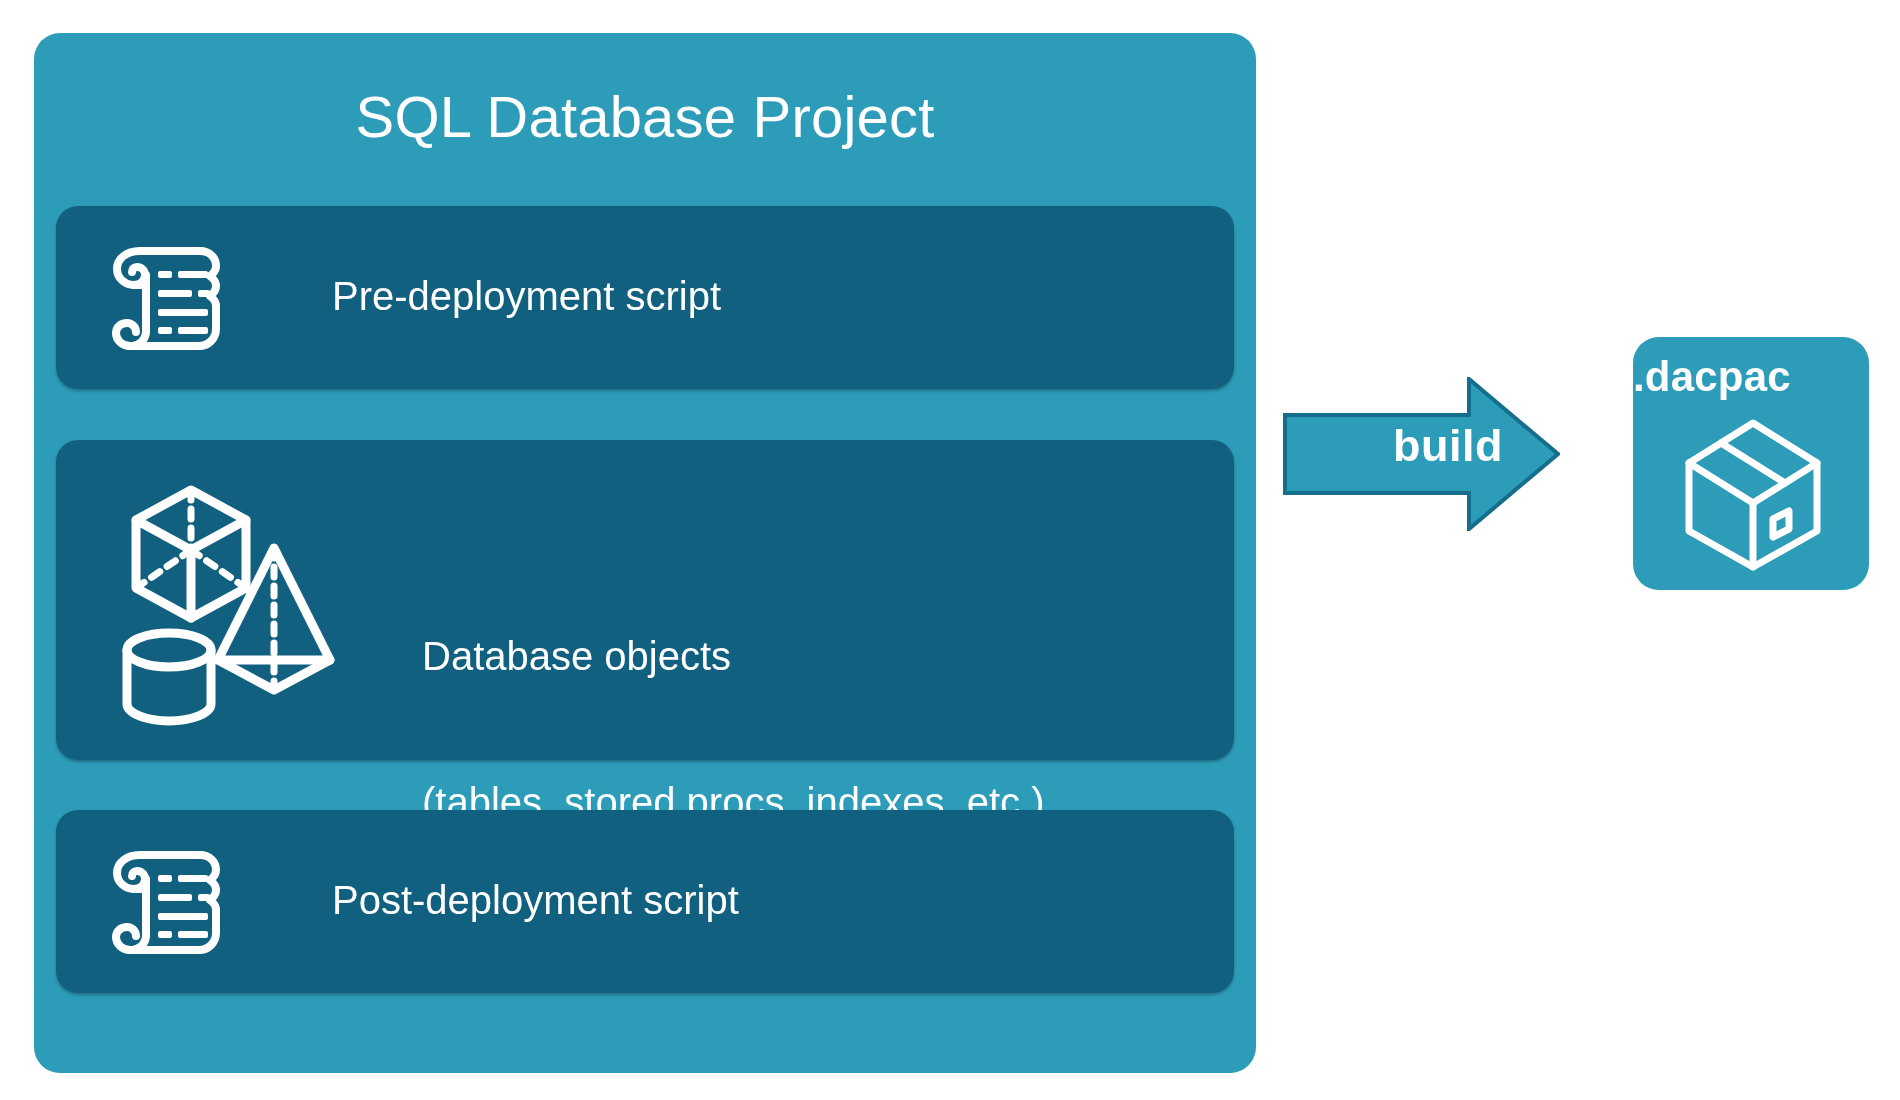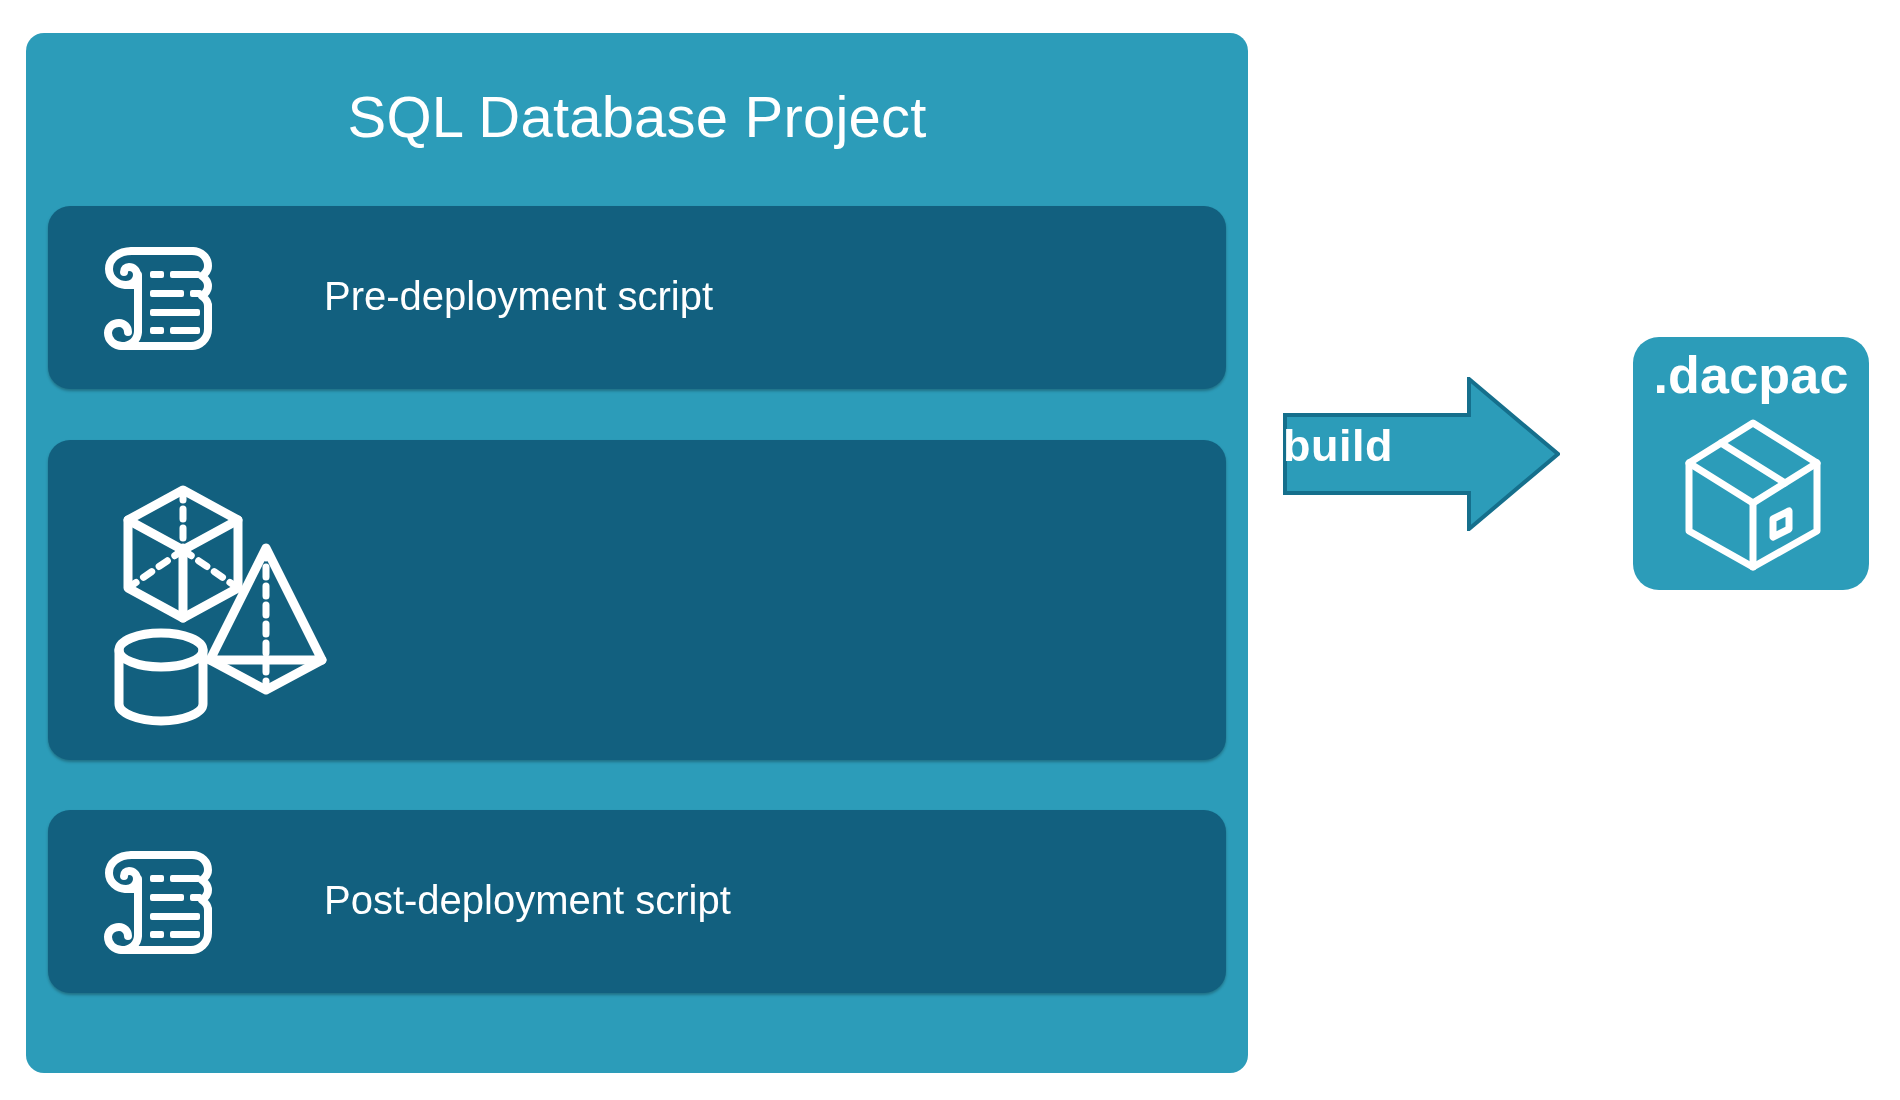--- a/index.html
+++ b/index.html
@@ -18,26 +18,26 @@
   #canvas {
     position: absolute;
     left: 0; top: 0;
     width: 1900px;
     height: 1100px;
   }
 
   
   .project-panel {
     position: absolute;
-    left: 26px;
+    left: 34px;
     top: 33px;
     width: 1222px;
     height: 1040px;
     background: #2c9cb9;
-    border-radius: 18px;
+    border-radius: 26px;
     box-sizing: border-box;
     padding-left: 44px;
   }
 
   .project-title {
     position: absolute;
     left: 0;
     top: 52px;
     width: 1222px;
     text-align: center;
@@ -89,21 +89,21 @@
     left: 1283px;
     top: 377px;
     width: 277px;
     height: 154px;
   }
   .build-arrow-text {
     position: absolute;
     left: 1283px;
     top: 420px;
     width: 220px;
-    text-align: left;
+    text-align: right;
     color: #ffffff;
     font-size: 45px;
     font-weight: bold;
     letter-spacing: 0.5px;
     pointer-events: none;
   }
 
   
   .dacpac-panel {
     position: absolute;
@@ -111,25 +111,24 @@
     top: 337px;
     width: 236px;
     height: 253px;
     background: #2c9cb9;
     border-radius: 26px;
     box-sizing: border-box;
   }
   .dacpac-title {
     position: absolute;
     left: 0;
-    top: 8px;
+    top: 16px;
     width: 236px;
-    text-align: center;
-    color: #ffffff;
-    font-size: 52px;
+    color: #ffffff;
+    font-size: 42px;
     font-weight: bold;
     letter-spacing: 0.2px;
   }
   .dacpac-icon {
     position: absolute;
     left: 52px;
     top: 82px;
     width: 136px;
     height: 152px;
   }
@@ -199,20 +198,24 @@
 
         <g fill="none" stroke="#ffffff" stroke-width="9" stroke-linecap="round" stroke-linejoin="round">
           <ellipse cx="63" cy="190" rx="42" ry="17"></ellipse>
           <path d="M21 190 V244 C21 253 40 261 63 261 C86 261 105 253 105 244 V190"></path>
         </g>
         <g fill="none" stroke="#ffffff" stroke-width="6" stroke-dasharray="9 8" stroke-linecap="round">
           <path d="M21 190 C21 199 40 207 63 207 C86 207 105 199 105 190"></path>
         </g>
       </svg>
 
+      <div class="card-label label-obj">
+        <div>Database objects</div>
+        <div>(tables, stored procs, indexes, etc.)</div>
+      </div>
     </div>
 
     <div class="card card-post">
       <svg class="card-icon icon-scroll-post" viewBox="0 0 120 113">
         <g fill="none" stroke="#ffffff" stroke-width="8" stroke-linecap="round" stroke-linejoin="round">
           <path d="M34 10 H94"></path>
           <path d="M34 10 C20 10 11 18 11 28 C11 37 19 44 28 44 C34 44 39 40 39 34 C39 29 35 26 31 26 C28 26 26 28 26 31"></path>
           <path d="M28 44 H40"></path>
           <path d="M94 10 C104 10 110 17 110 25 C110 31 104 35 104 35 C104 35 110 39 110 45 C110 51 104 55 104 55 C104 55 110 59 110 65"></path>
           <path d="M40 34 V90"></path>

